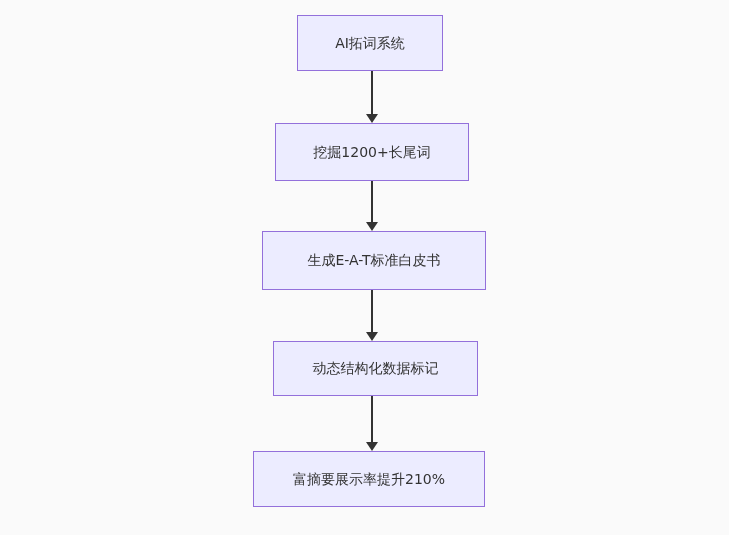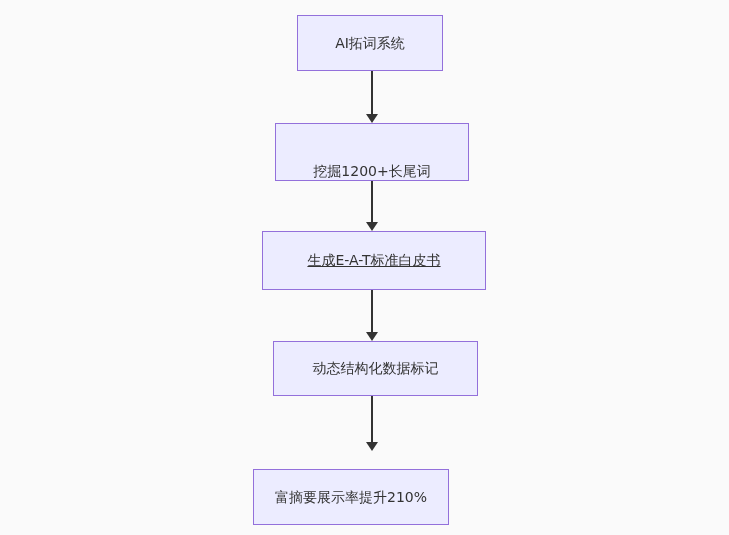--- a/index.html
+++ b/index.html
@@ -28,24 +28,24 @@
     justify-content: center;
     background: var(--node-fill);
     border: 1.5px solid var(--node-border);
     color: var(--text-color);
     font-size: 14px;
     line-height: 1.2;
     text-align: center;
     white-space: nowrap;
   }
   .n1 { left: 297px; top: 15px;  width: 146px; height: 56px; }
-  .n2 { left: 275px; top: 123px; width: 194px; height: 58px; align-items: flex-end; }
-  .n3 { left: 262px; top: 231px; width: 224px; height: 59px; text-decoration: underline; }
+  .n2 { left: 275px; top: 123px; width: 194px; height: 58px; }
+  .n3 { left: 262px; top: 231px; width: 224px; height: 59px; }
   .n4 { left: 273px; top: 341px; width: 205px; height: 55px; }
-  .n5 { left: 253px; top: 451px; width: 196px; height: 56px; margin-top: 18px; }
+  .n5 { left: 253px; top: 451px; width: 232px; height: 56px; }
 
   .edge {
     position: absolute;
     left: 365px;
     width: 13px;
   }
   .e1 { top: 71px;  height: 52px; }
   .e2 { top: 181px; height: 50px; }
   .e3 { top: 290px; height: 51px; }
   .e4 { top: 396px; height: 55px; }

